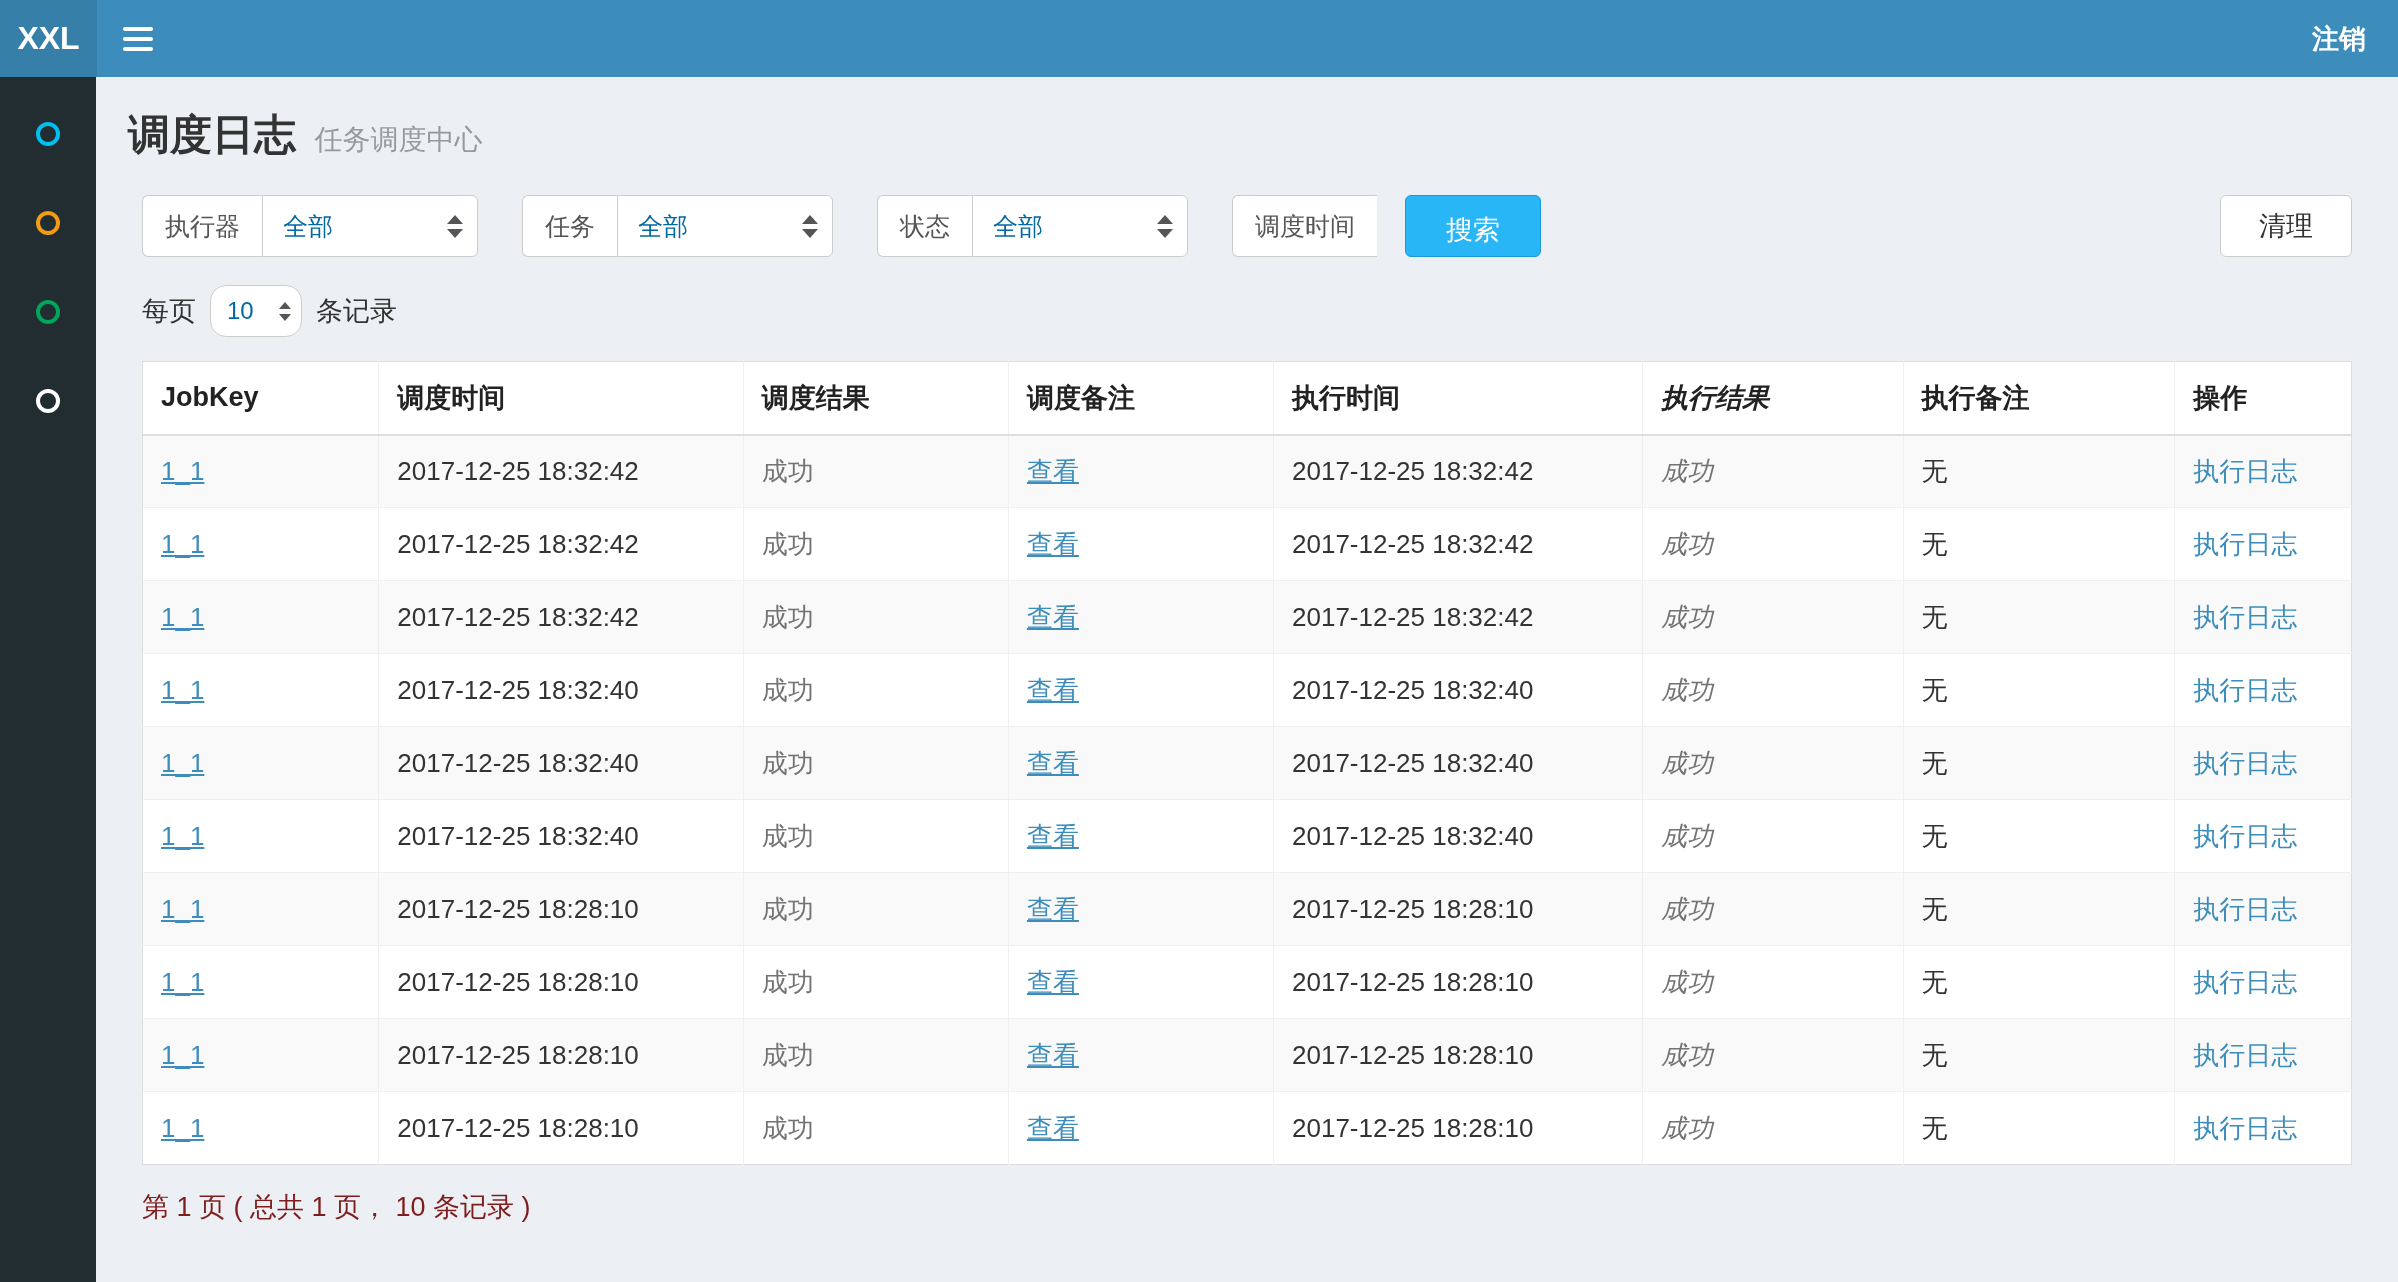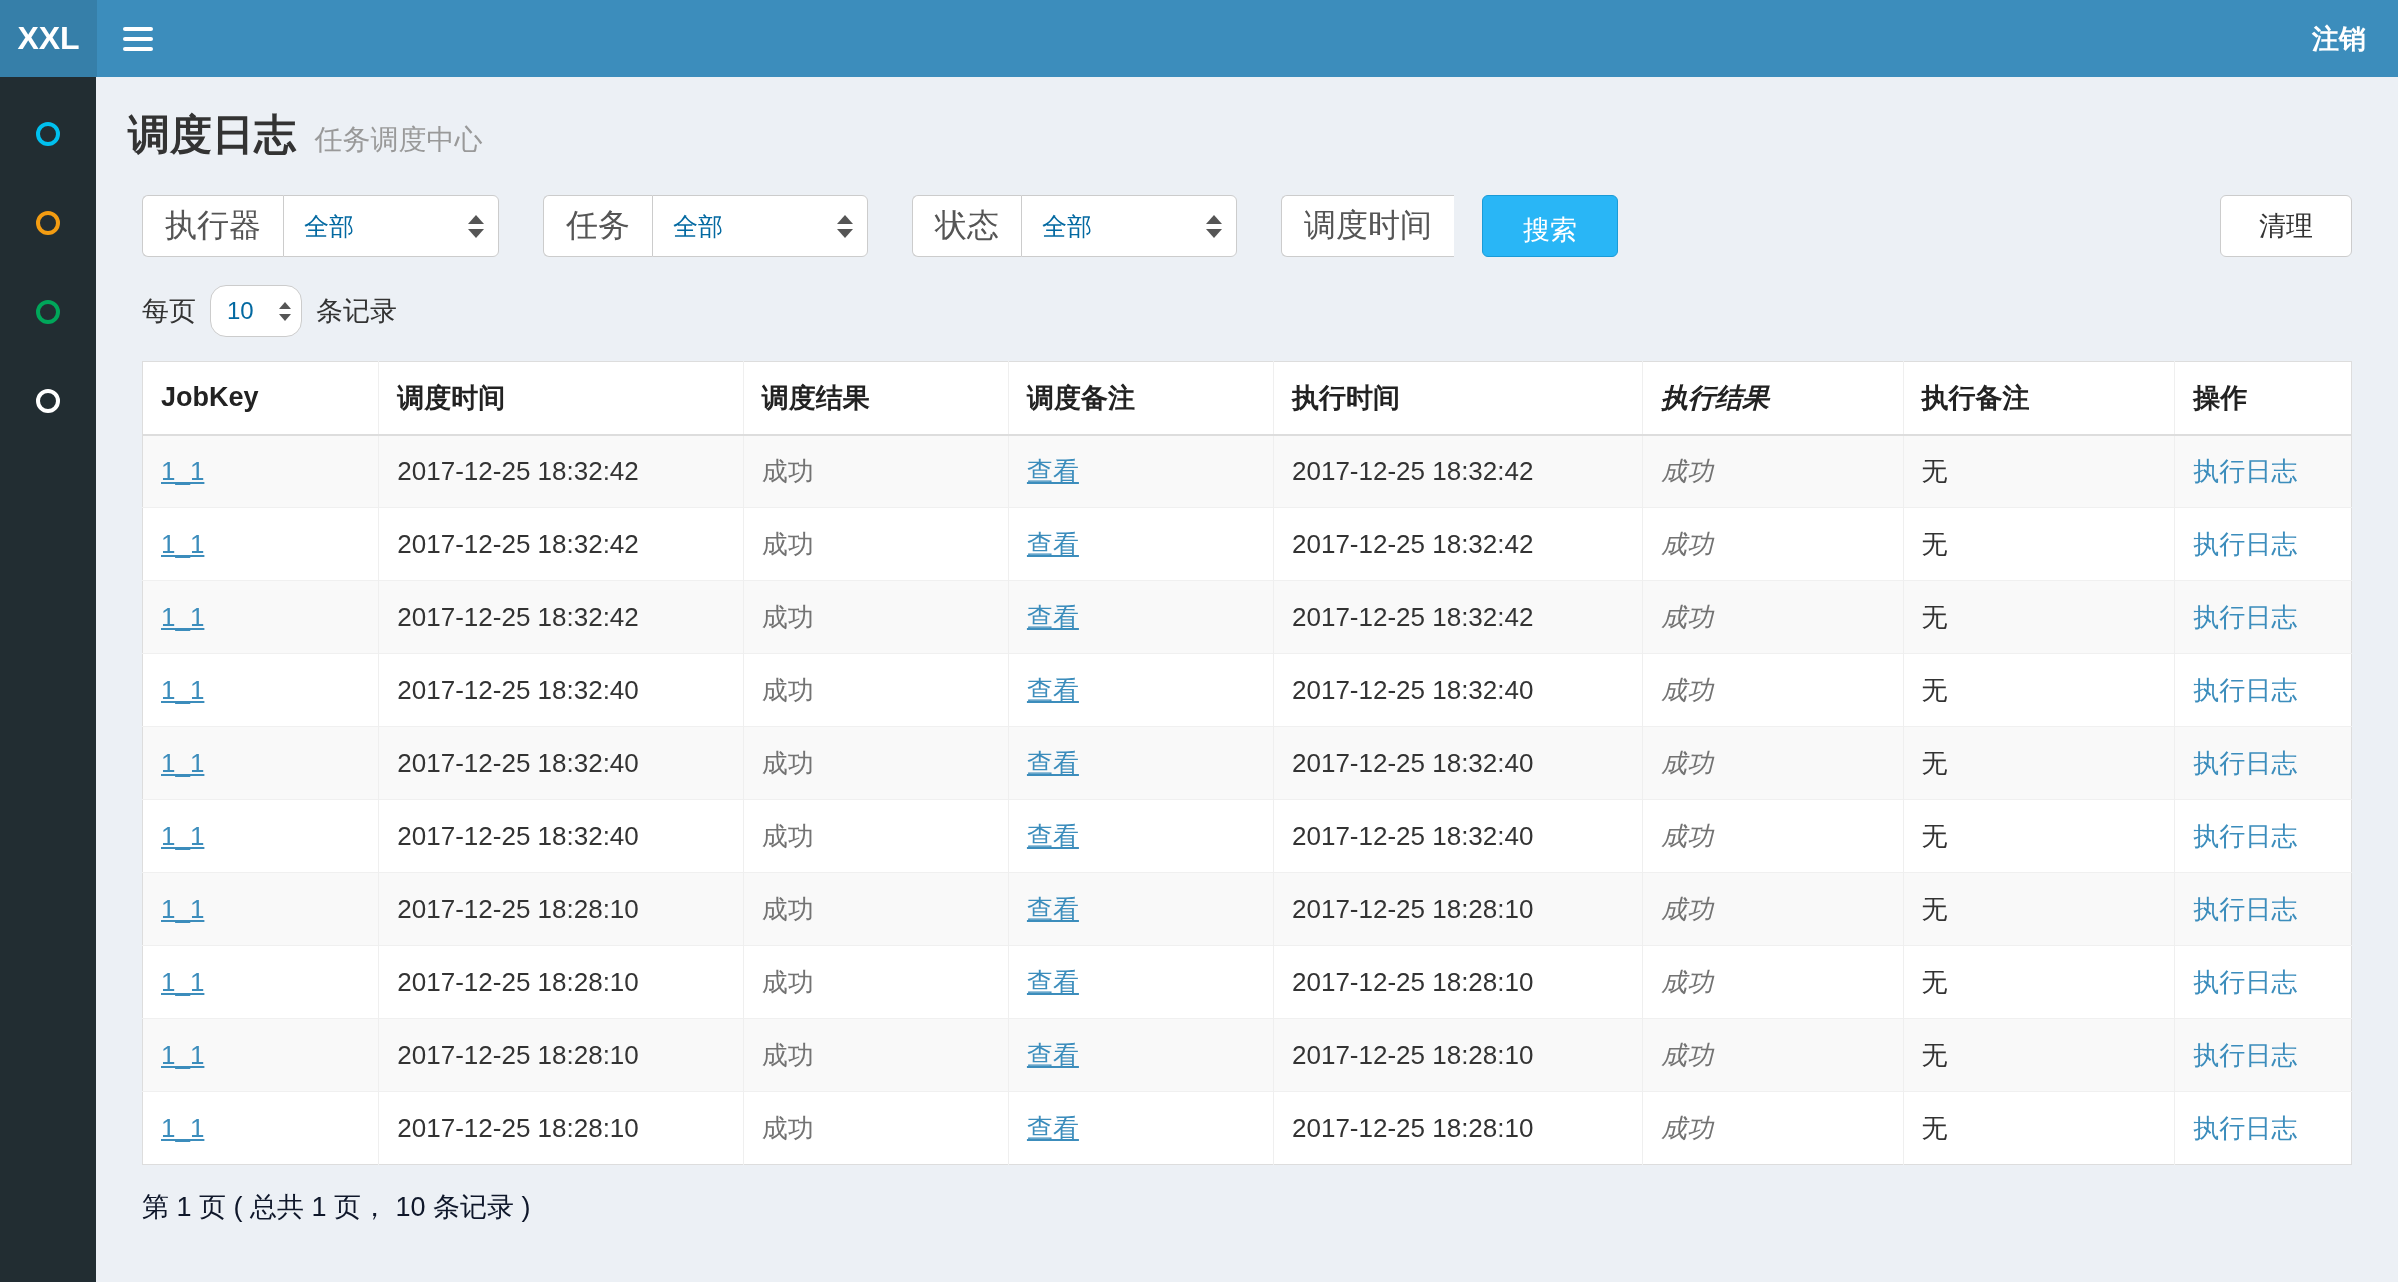--- a/index.html
+++ b/index.html
@@ -26,21 +26,21 @@
   .page-header { padding:8px 0 18px 2px; }
   .page-header h1 { display:inline; font-size:42px; font-weight:bold; color:#333; }
   .page-header .subtitle { font-size:28px; color:#999; margin-left:14px; }
 
   .box { padding:0 16px; }
 
   
   .toolbar { display:flex; align-items:center; margin:14px 0 28px 0; }
   .input-group { display:flex; align-items:stretch; height:62px; margin-right:44px; }
   .addon { background:#fff; border:1px solid #ccc; border-right:none; border-radius:6px 0 0 6px;
-    display:flex; align-items:center; padding:0 22px; font-size:32px; color:#555; }
+    display:flex; align-items:center; padding:0 22px; font-size:25px; color:#555; }
   .selectbox { background:#fff; border:1px solid #ccc; border-radius:0 6px 6px 0; min-width:216px;
     display:flex; align-items:center; padding:0 14px 0 20px; font-size:25px; color:#0369a1; cursor:pointer; }
   .selectbox .val { flex:1; }
   .arrows { display:flex; flex-direction:column; gap:5px; margin-left:14px; }
   .arrows .up { width:0; height:0; border-left:8px solid transparent; border-right:8px solid transparent; border-bottom:9px solid #555; }
   .arrows .down { width:0; height:0; border-left:8px solid transparent; border-right:8px solid transparent; border-top:9px solid #555; }
   .time-input { background:#eee; border:1px solid #ccc; border-radius:0 6px 6px 0; width:556px;
     display:flex; align-items:center; justify-content:center; font-size:24px; color:#555; cursor:pointer; }
   .btn { height:62px; border-radius:6px; font-size:27px; cursor:pointer; }
   .btn-search { background:#29b6f6; border:1px solid #1a9bd7; color:#fff; padding:16px 40px; margin-left:28px; }
@@ -69,21 +69,21 @@
   th:nth-child(6), td:nth-child(6) { width:11.8%;font-style:italic; }
   th:nth-child(7), td:nth-child(7) { width:12.3%; }
   th:nth-child(8), td:nth-child(8) { width:8%; }
   .link { color:#3c8dbc; text-decoration:underline; cursor:pointer; }
   td .link { text-decoration:none; }
   td .link.u { text-decoration:underline; }
   .success { color:#737373; }
 
   
   .table-footer { display:flex; align-items:center; justify-content:space-between; margin-top:24px; padding-bottom:20px; }
-  .summary { font-size:27px; color:#0f172a; }
+  .summary { font-size:27px; color:#7f1d1d; }
   .pager { display:flex; }
   .pager button { height:58px; min-width:92px; background:#fff; border:1px solid #ccc; font-size:25px; color:#3c8dbc;
     cursor:pointer; padding:0 24px; margin-left:-1px; }
   .pager button:first-child { border-radius:6px 0 0 6px; margin-left:0; }
   .pager button:last-child { border-radius:0 6px 6px 0; }
   .pager button.active { background:#3c8dbc; border-color:#357ebd; color:#fff; font-weight:bold; }
 </style>
 </head>
 <body>
 

